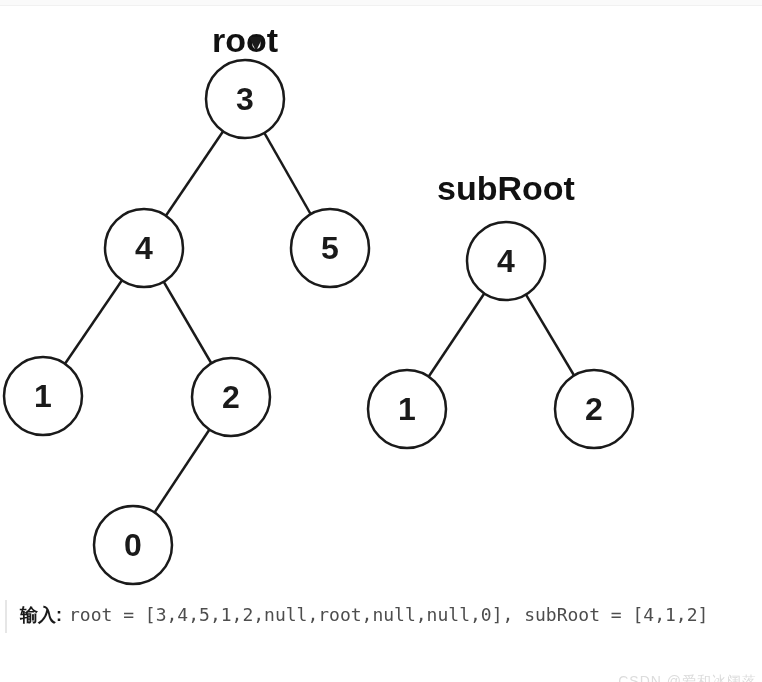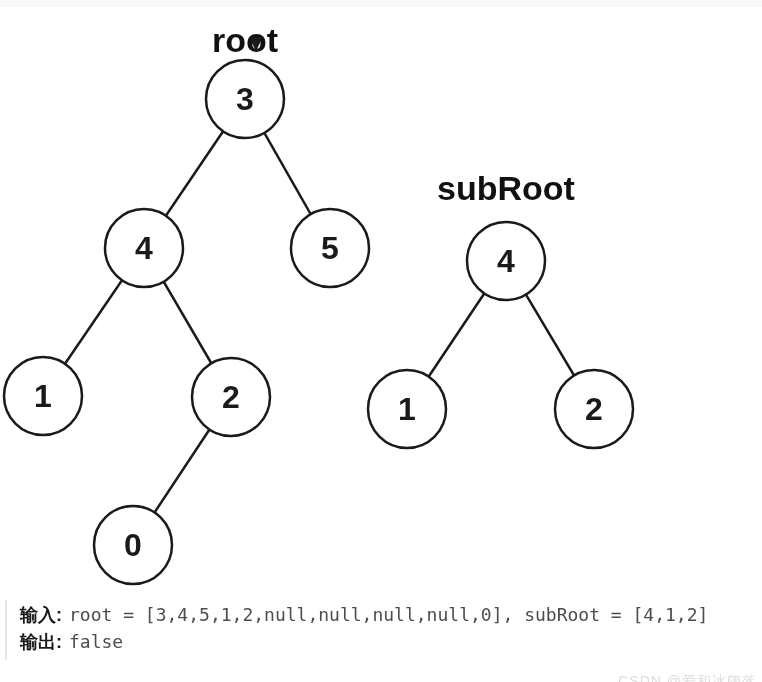--- a/index.html
+++ b/index.html
@@ -126,20 +126,17 @@
         <text x="594" y="420" class="node-value">2</text>
       </g>
       <text x="245" y="52" text-anchor="middle" class="tree-title">root</text>
       <text x="506" y="200" text-anchor="middle" class="tree-title">subRoot</text>
       <polygon points="249,37 263,37 256,51" fill="#1a1a1a"></polygon>
     </svg>
 </div>
 
 <div class="io-panel">
   <div class="io-line">
-    <span class="io-label">输入:</span><span class="io-code">root = [3,4,5,1,2,null,null,null,null,0], subRoot = [4,1,2]</span>
-  </div>
-  <div class="io-line">
-    <span class="io-label">输出:</span><span class="io-code">false</span>
+    <span class="io-label">输入:</span><span class="io-code">root = [3,4,5,1,2,null,root,null,null,0], subRoot = [4,1,2]</span>
   </div>
 </div>
 
 <div class="watermark">CSDN @爱和冰阔落</div>
 
 </body></html>

